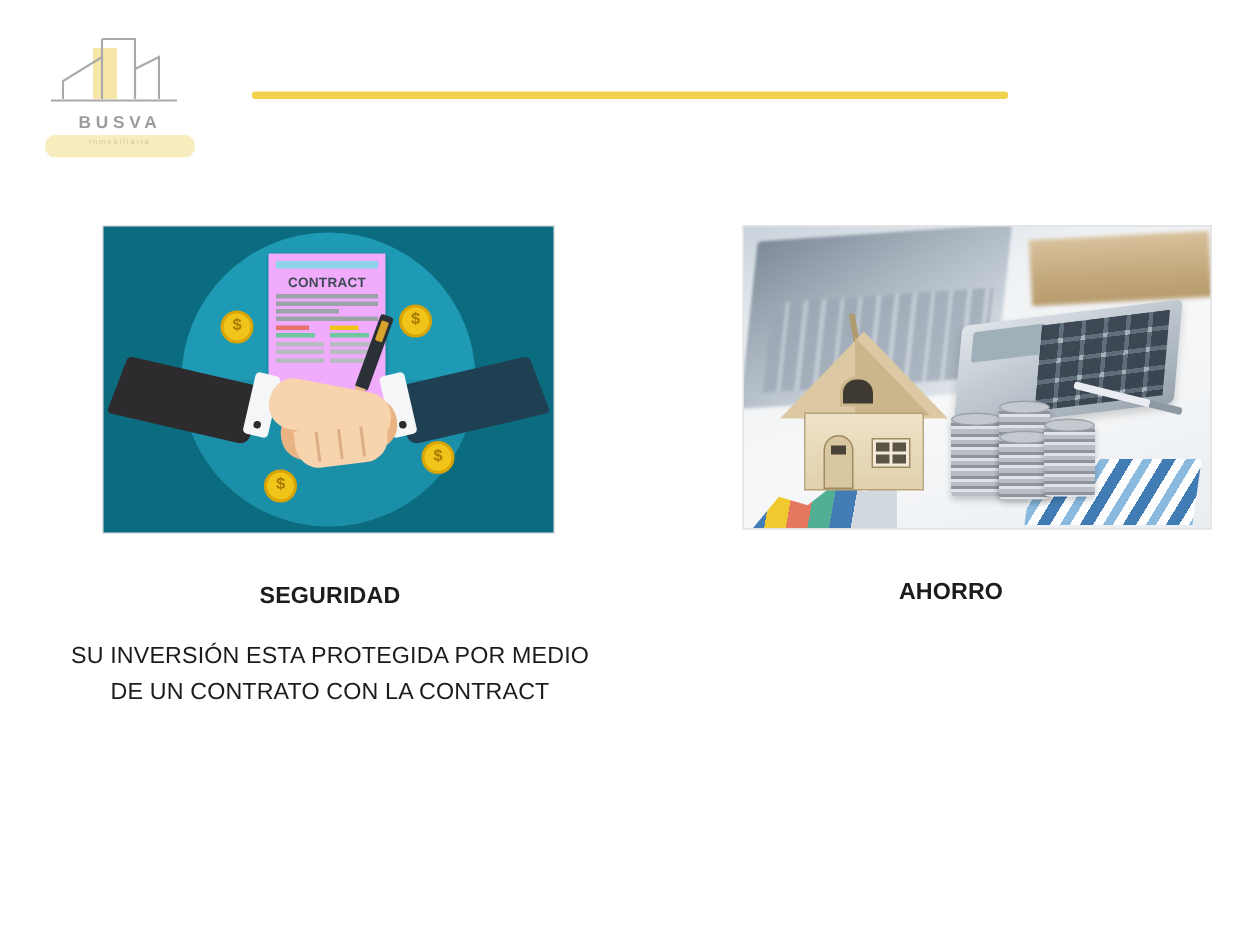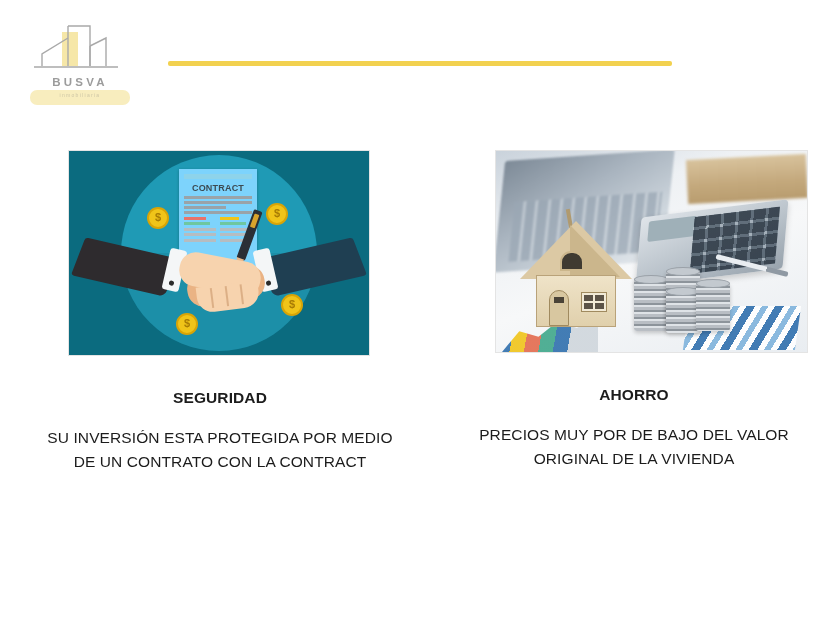--- a/index.html
+++ b/index.html
@@ -160,21 +160,21 @@
   #coin-b { left: 197px; top: 52px; }
   #coin-c { left: 212px; top: 143px; }
   #coin-d { left: 107px; top: 162px; }
 
   .contract-doc {
     position: absolute;
     left: 110px;
     top: 18px;
     width: 78px;
     height: 104px;
-    background: #7dd3fc;
+    background: #f0abfc;
     box-shadow: 0 1px 3px rgba(0,0,0,.25);
     padding: 5px;
     box-sizing: border-box;
   }
   .doc-topbar {
     height: 5px;
     background: #8ed3ea;
     margin-bottom: 4px;
   }
   .doc-title {
@@ -610,17 +610,16 @@
             <div class="pane"></div>
             <div class="pane"></div>
             <div class="pane"></div>
           </div>
         </div>
       </div>
     </div>
 
     <div class="caption">
       <span class="caption-heading">AHORRO</span>
-      <span class="caption-body">PRECIOS MUY POR DE BAJO DEL VALOR ORIGINAL DE LA VIVIENDA</span>
     </div>
   </div>
 
 </div>
 
 </body></html>

